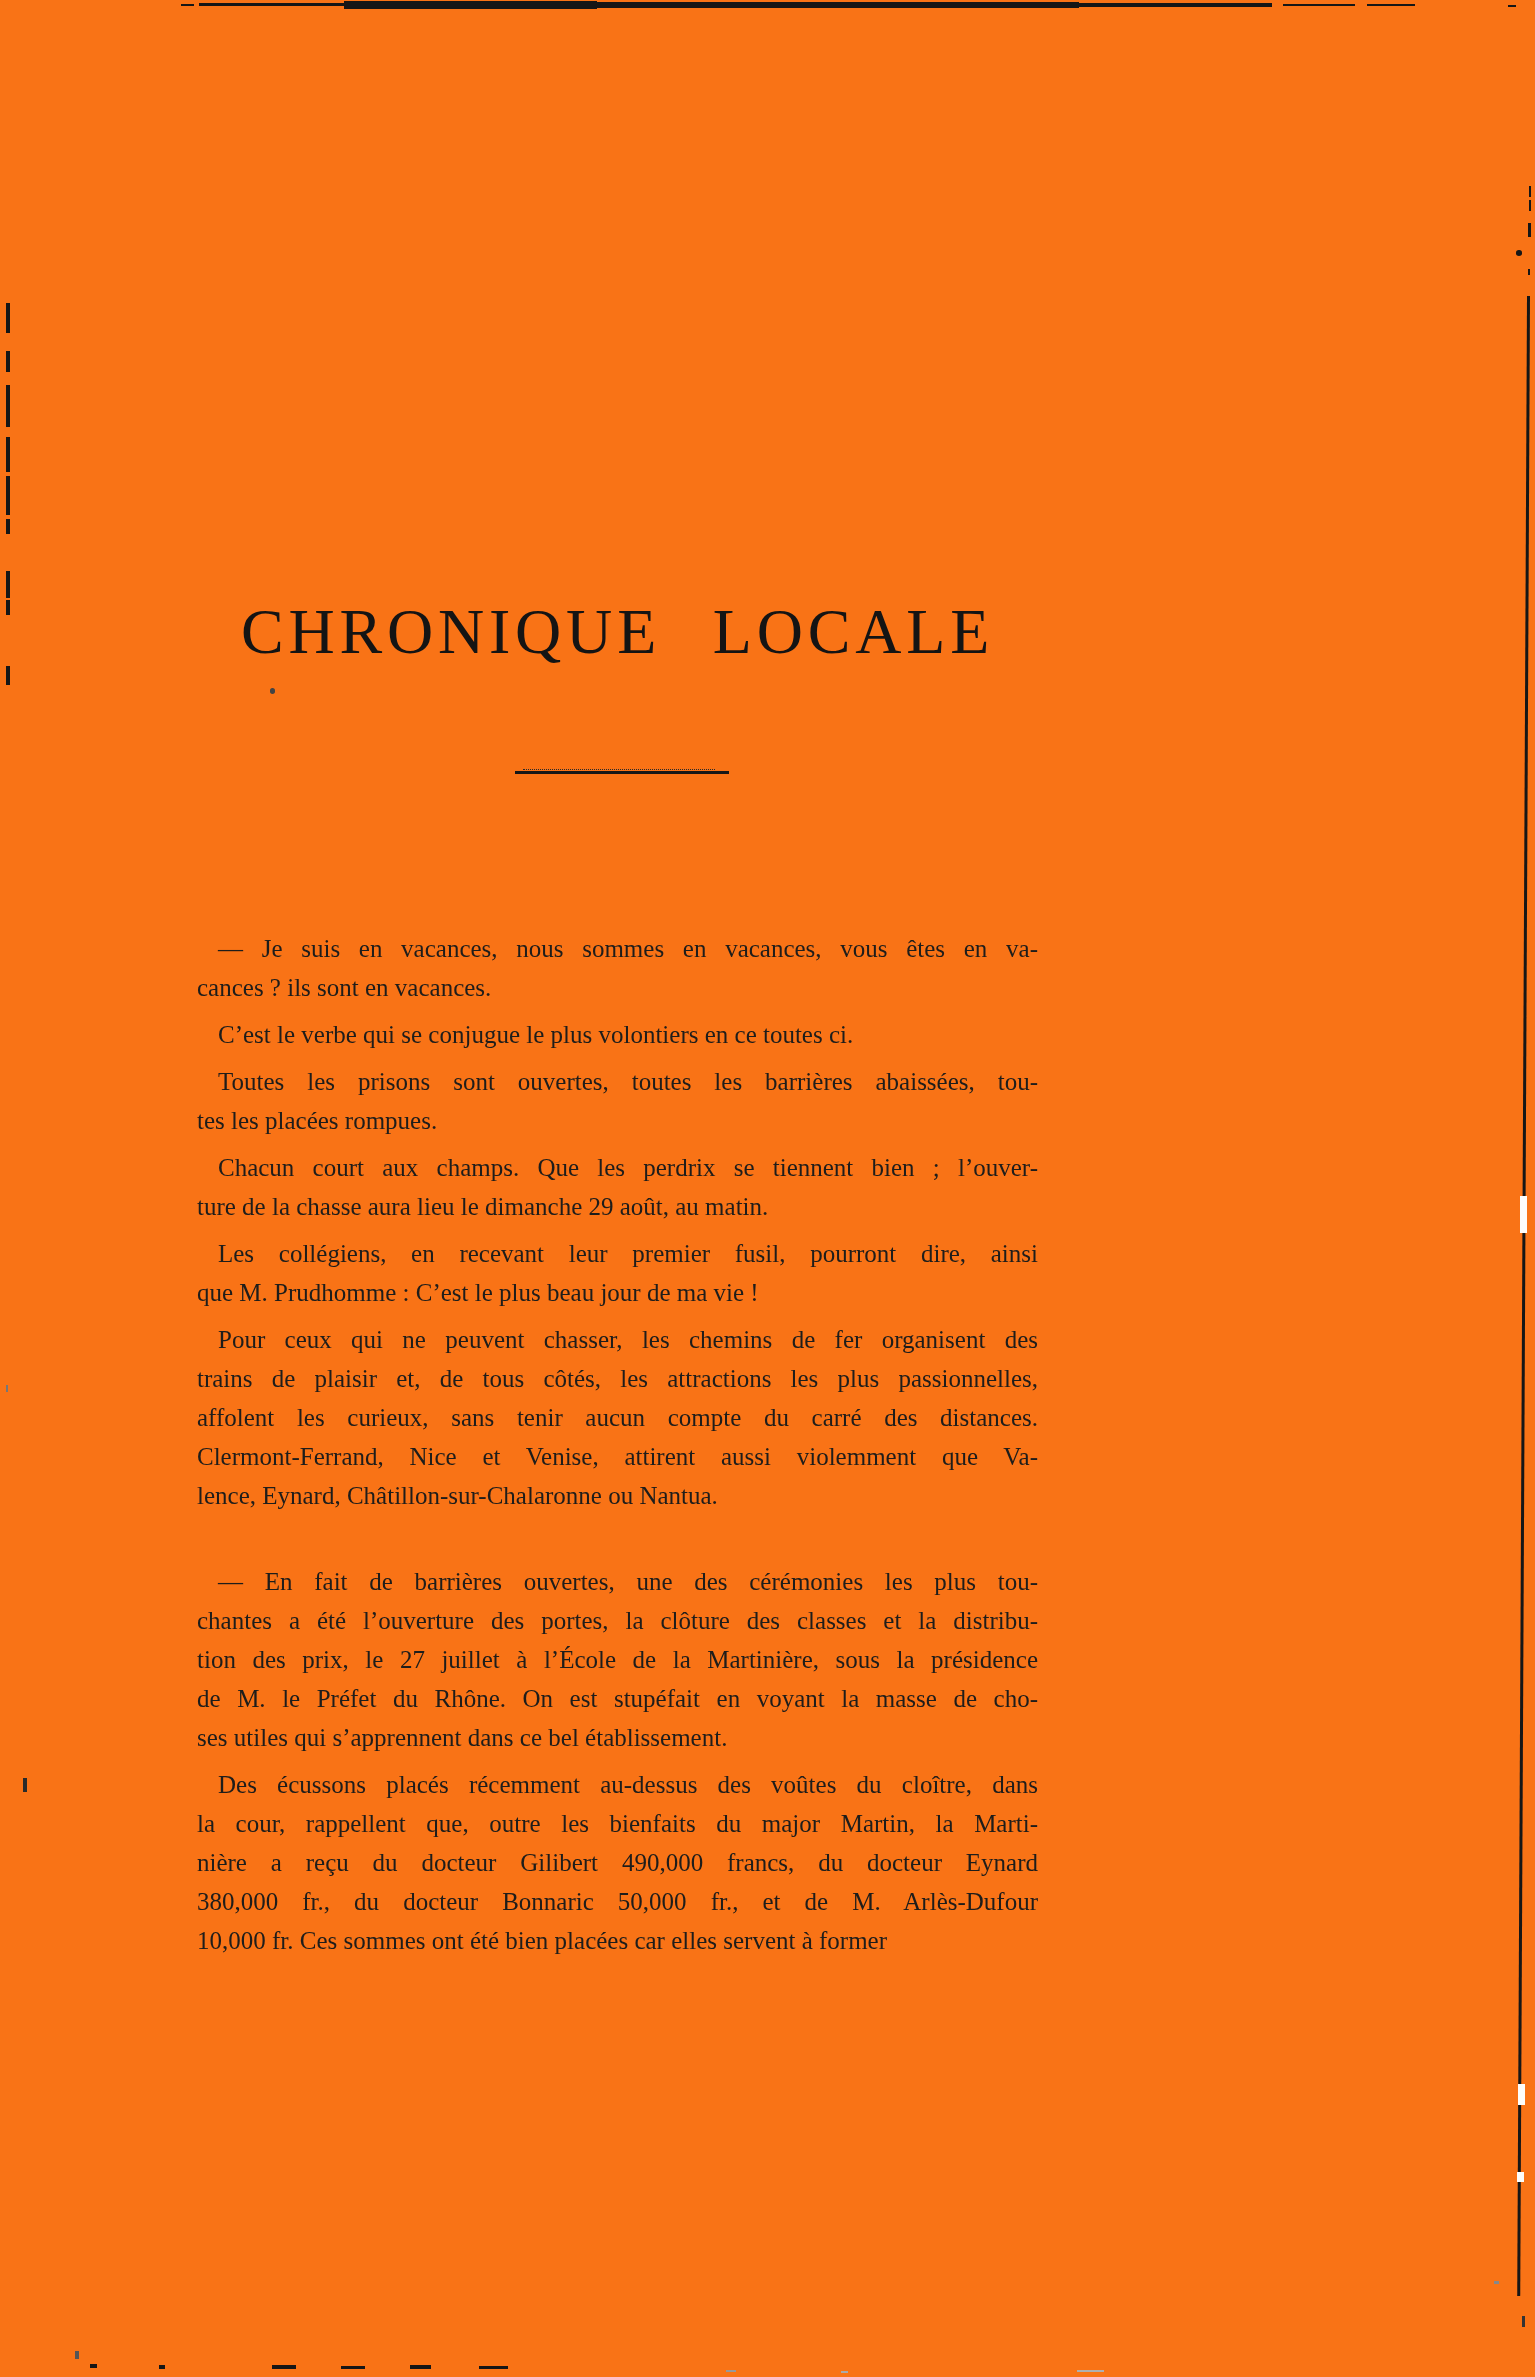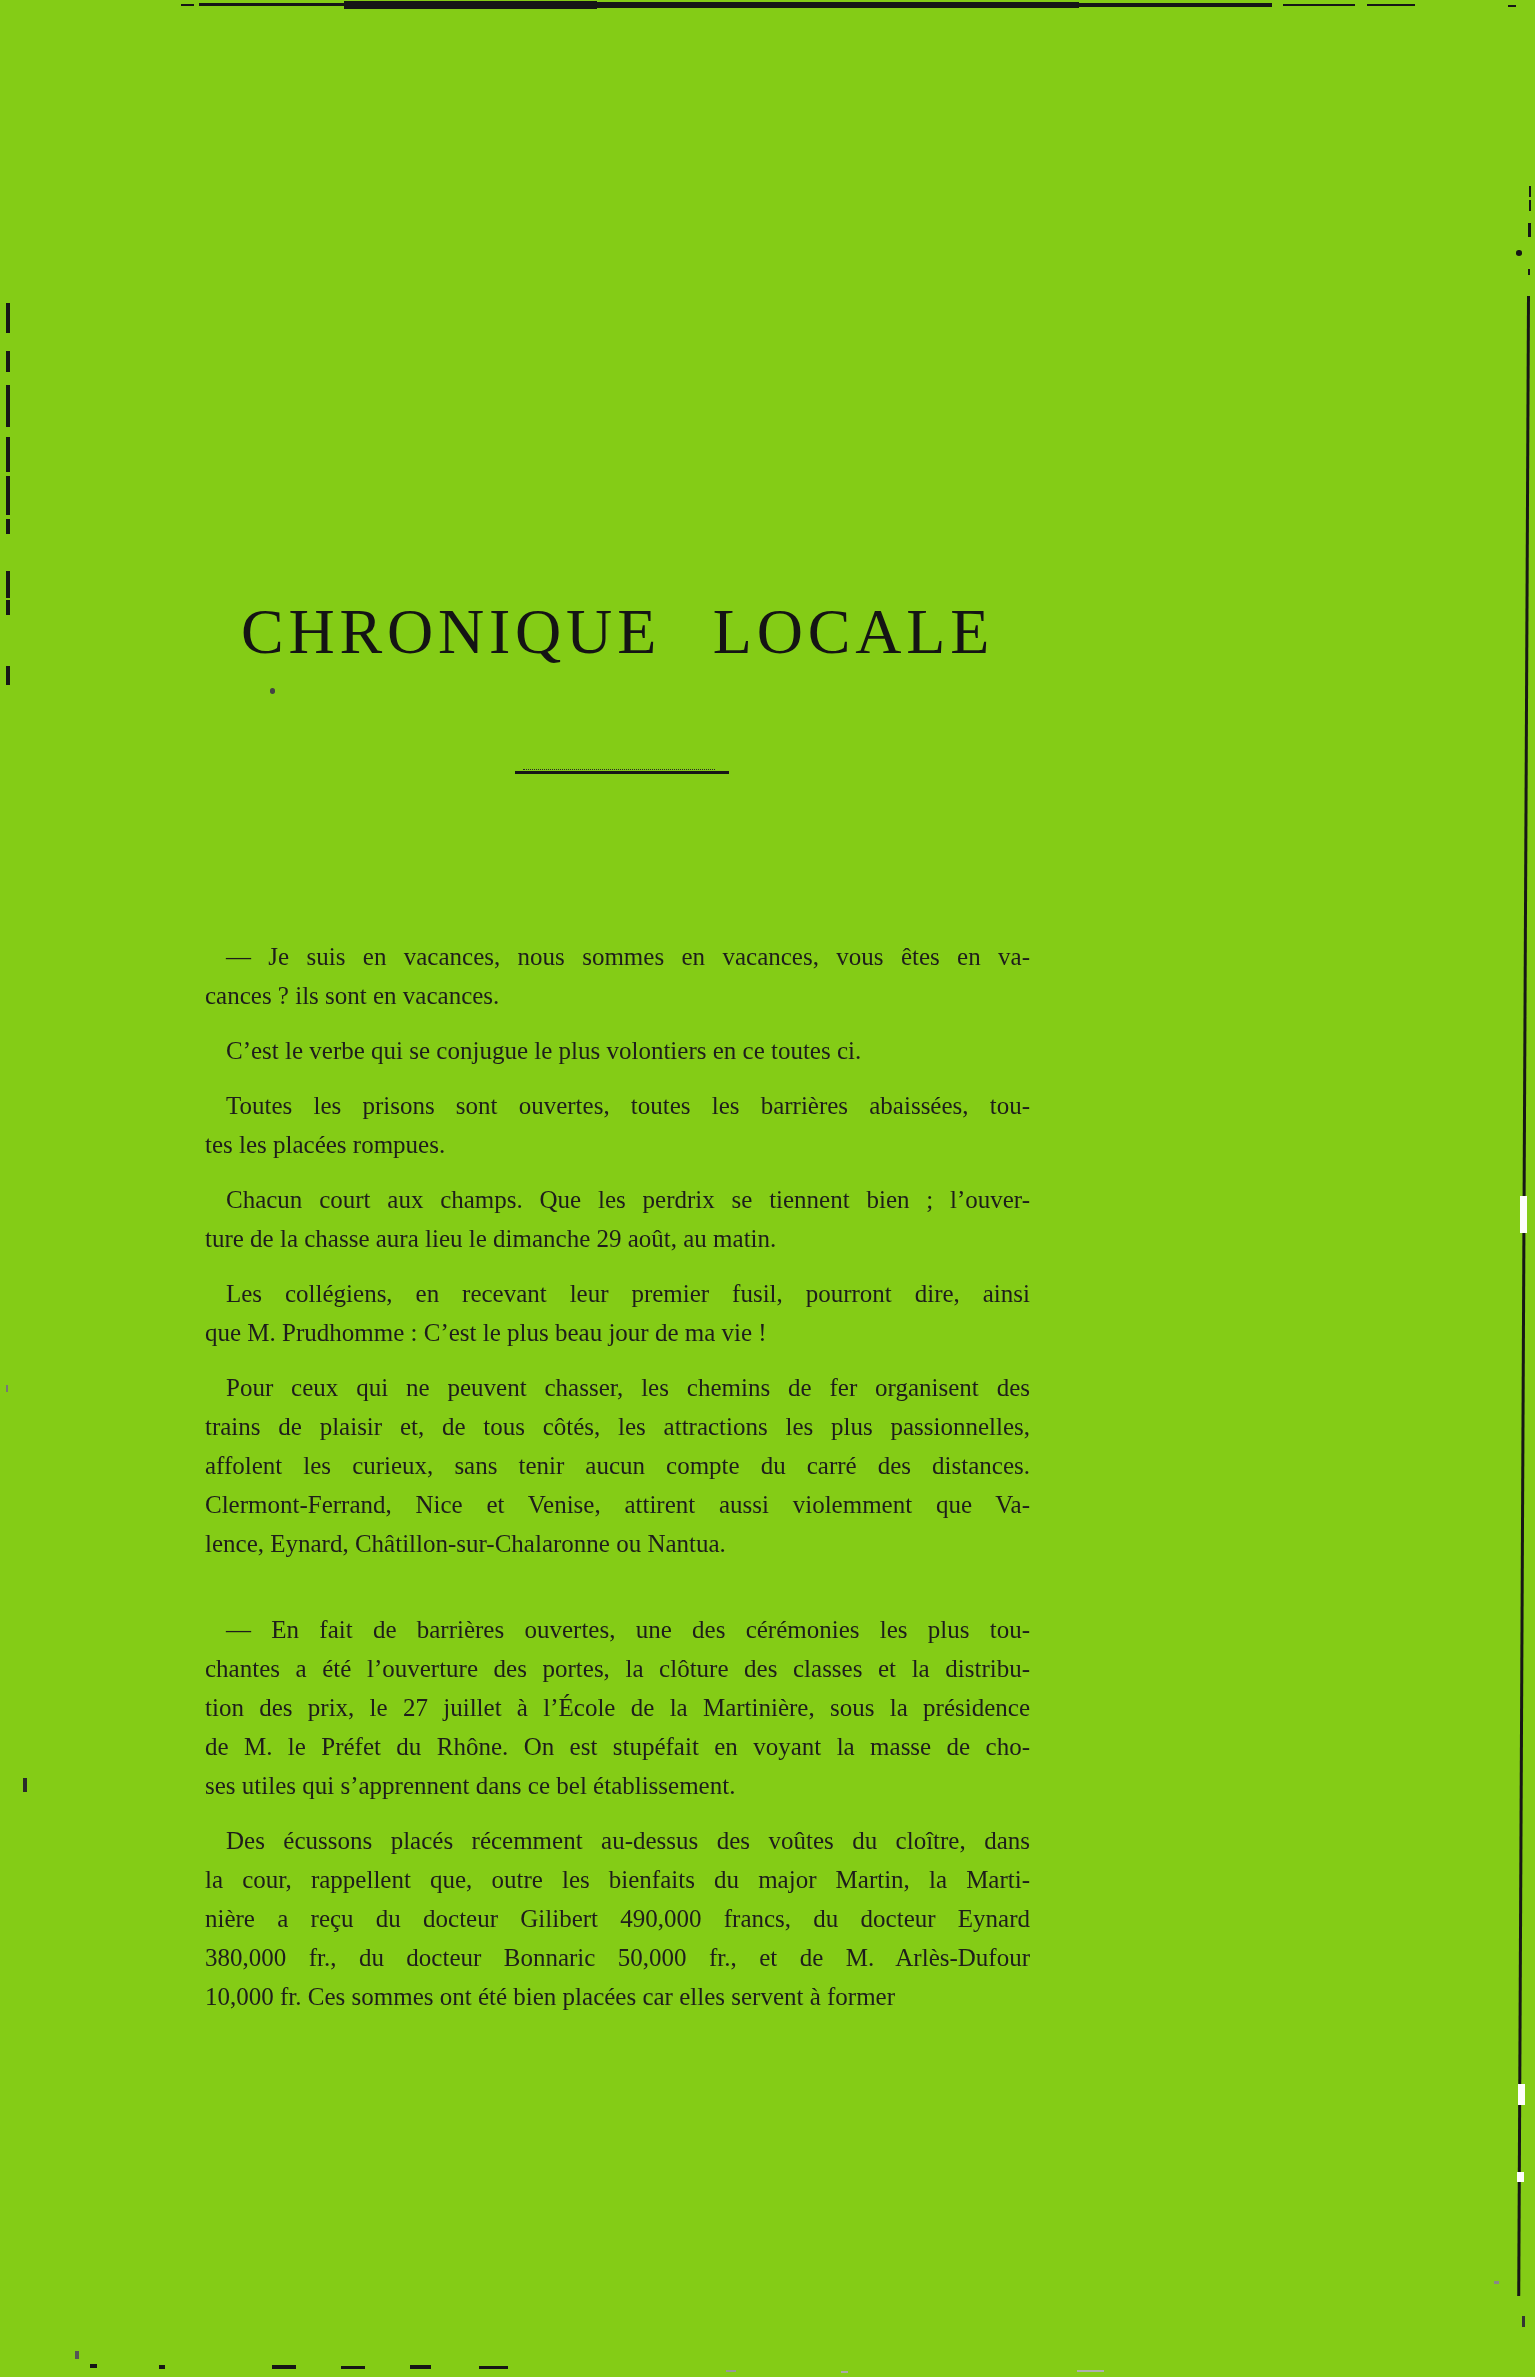--- a/index.html
+++ b/index.html
@@ -1,20 +1,20 @@
 <!DOCTYPE html>
 <html style="font-size:13px"><head>
 <meta charset="utf-8">
 <style>
   html, body { margin: 0; padding: 0; background: #e8e8e8; }
   .page-canvas {
     position: relative;
     width: 1536px;
     height: 2377px;
-    background: #84cc16;
+    background: #f97316;
     overflow: hidden;
     font-family: "Liberation Serif", "DejaVu Serif", serif;
   }
   .page-title {
     position: absolute;
     left: 189px;
     top: 593px;
     width: 857px;
     margin: 0;
     font-size: 64px;
@@ -42,21 +42,21 @@
   .article {
     position: absolute;
     left: 189px;
     top: 921px;
     width: 857px;
     font-size: 25px;
     line-height: 39px;
     color: #1e1d1b;
   }
   .section + .section { margin-top: 47px; }
-  .paragraph { margin: 16px; }
+  .paragraph { margin: 8px; }
   .line {
     height: 39px;
     overflow: hidden;
     text-align: justify;
     text-align-last: justify;
     white-space: normal;
   }
   .line.first { text-indent: 21px; }
   .line.final { text-align-last: left; }
   .mark { position: absolute; background: #161616; }

